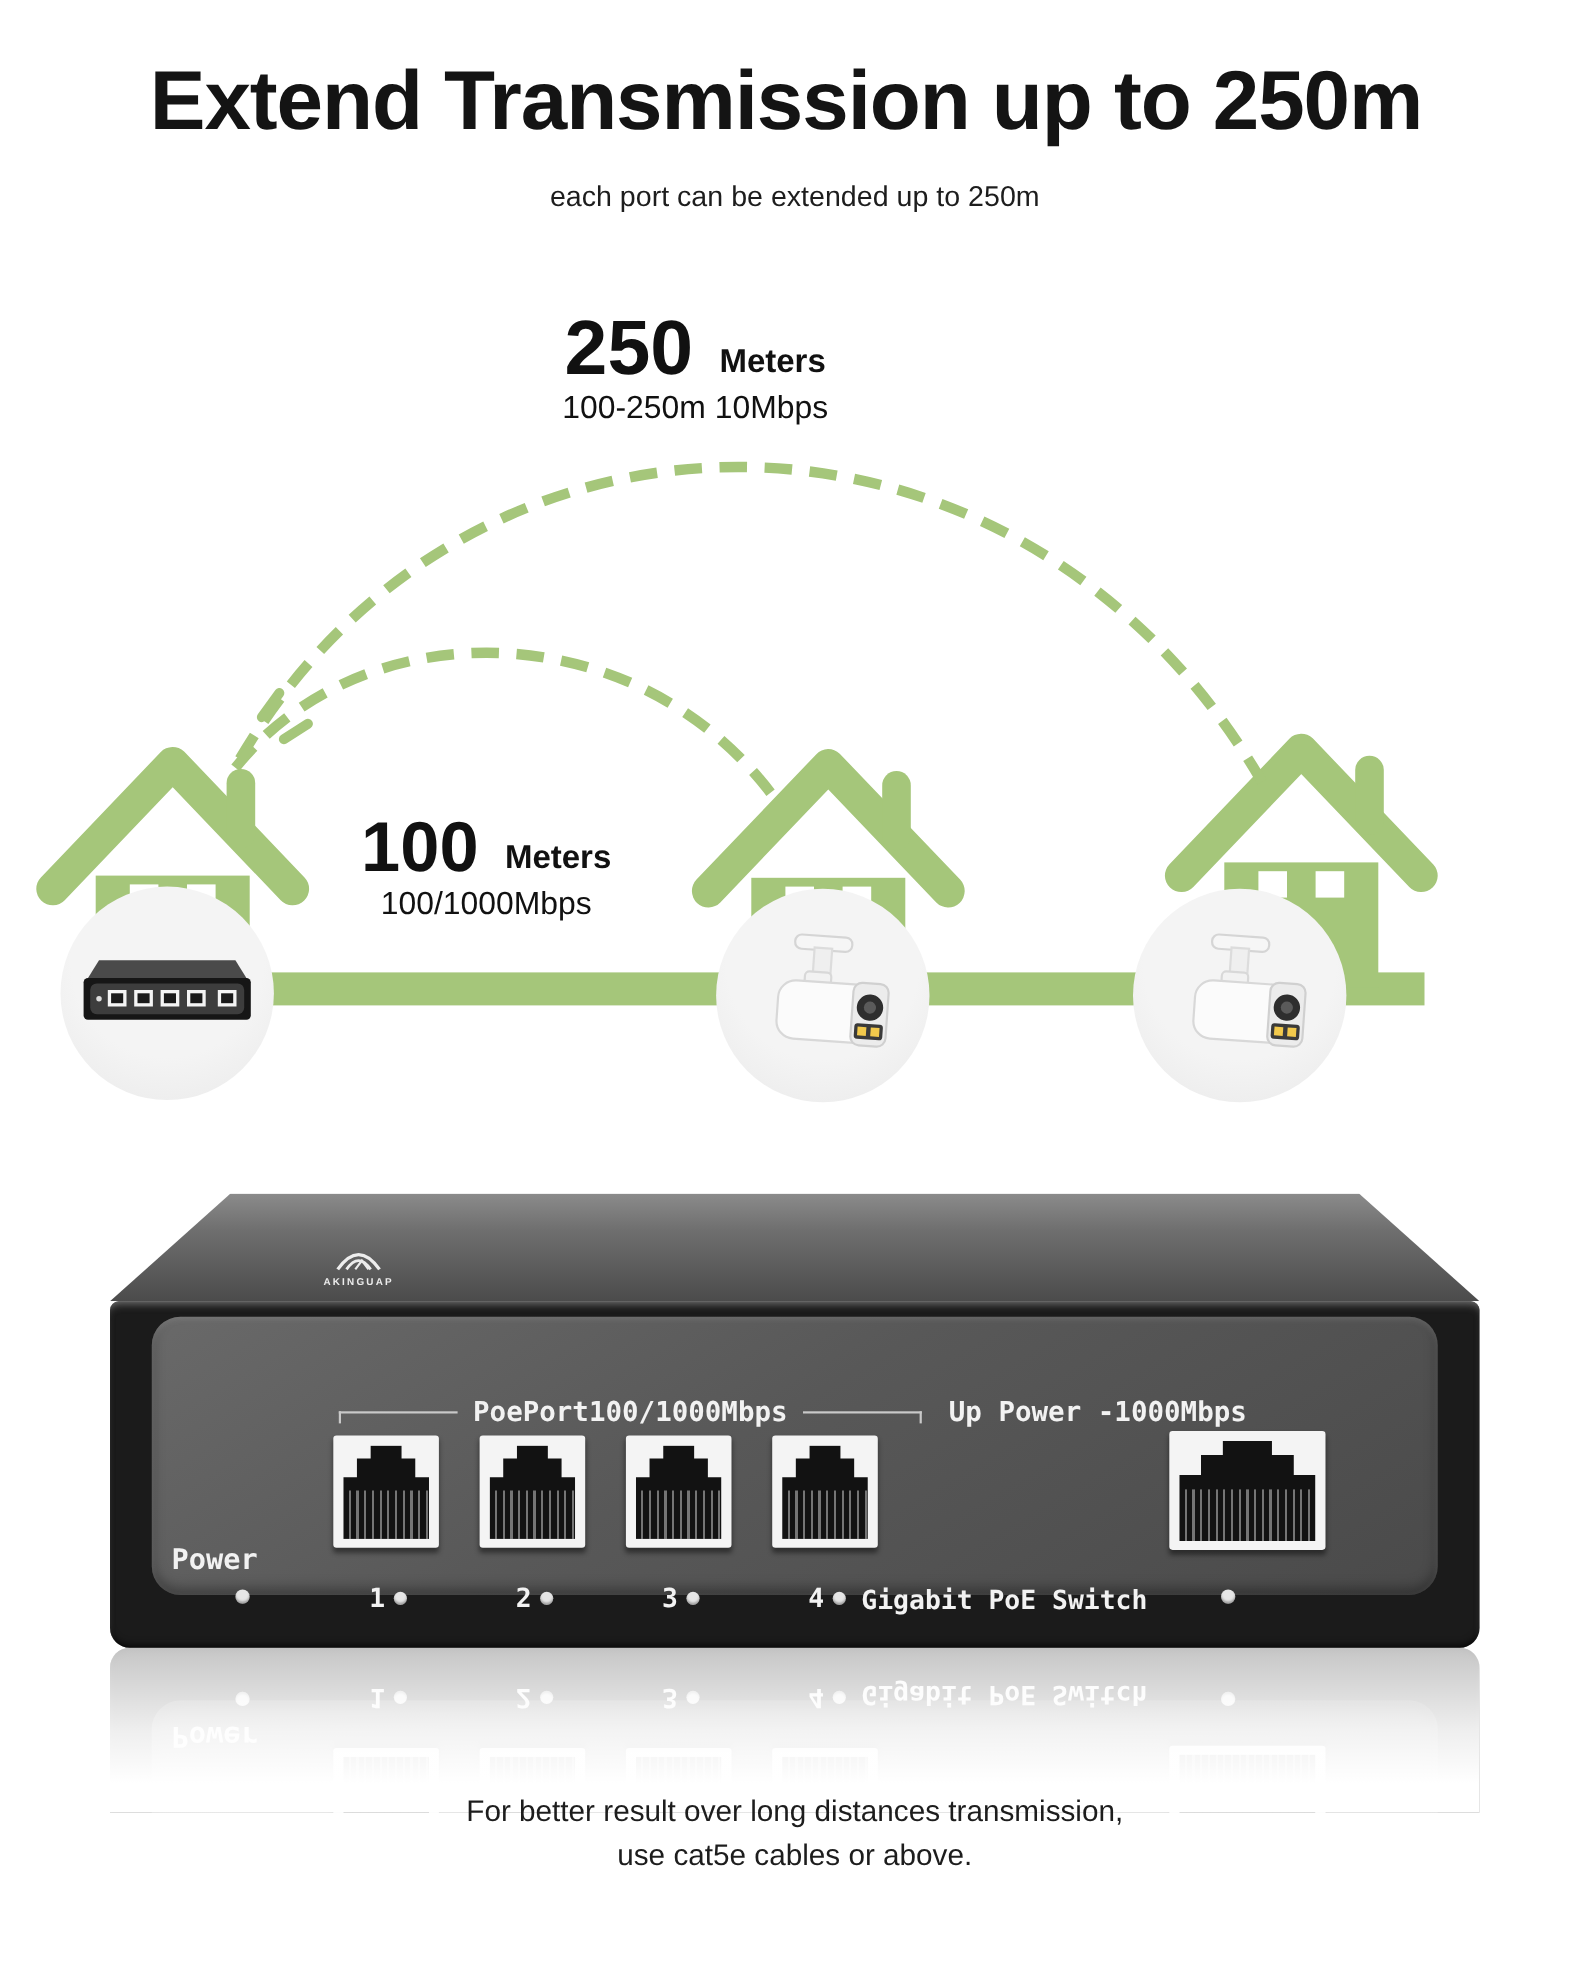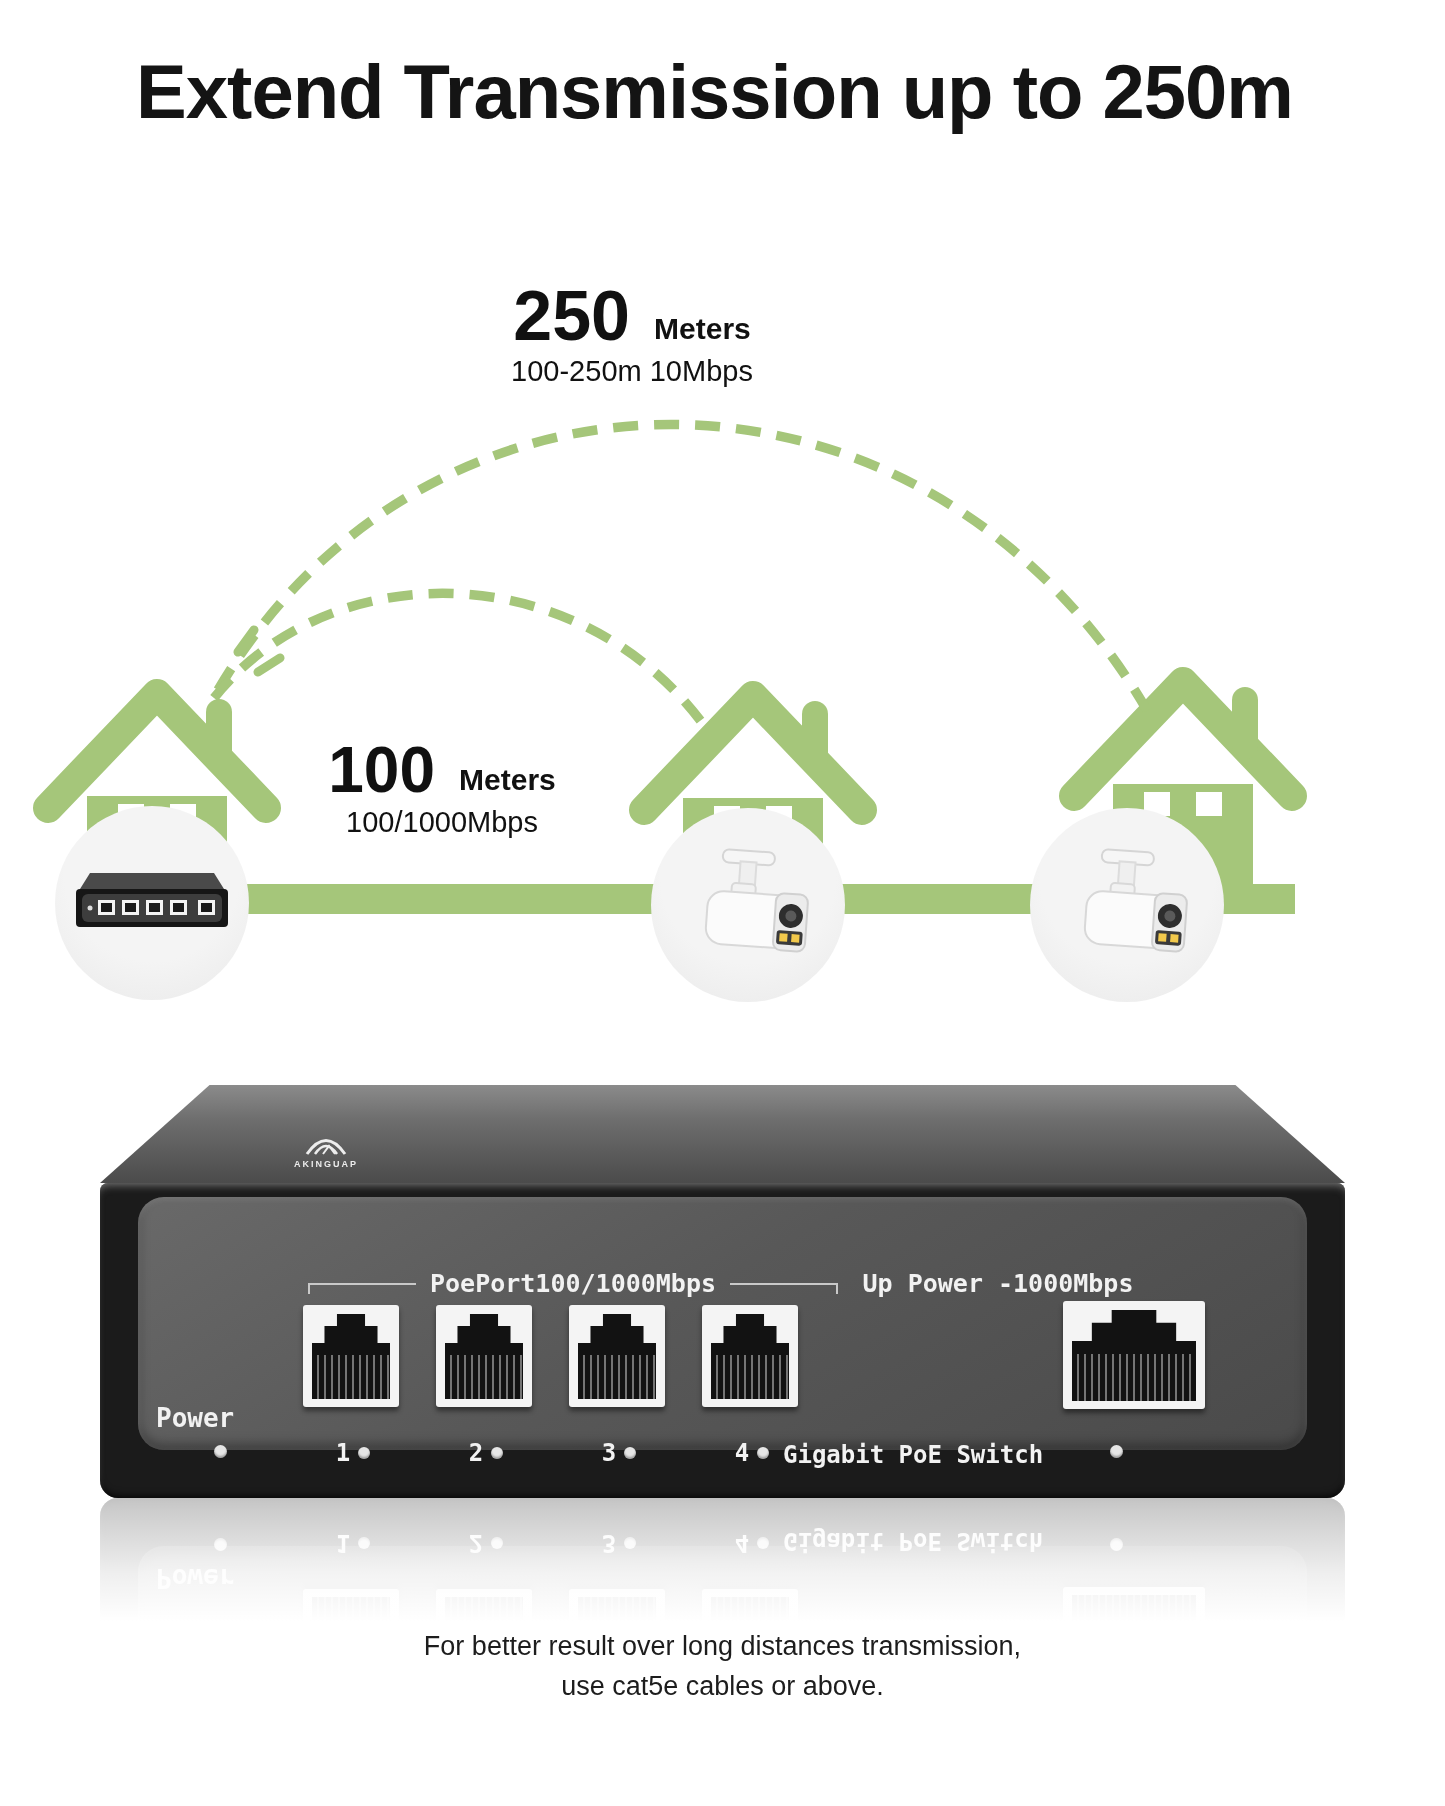--- a/index.html
+++ b/index.html
@@ -95,20 +95,21 @@
   .footer{
     position:absolute;top:1626px;left:0;right:0;text-align:center;
     font-size:27px;line-height:40px;font-weight:500;color:#1d1d1d;
   }
 </style>
 </head>
 <body>
 
 <div class="page-title">Extend Transmission up to 250m</div>
 <div class="subtitle">
+  <div>each port can be extended up to 250m</div>
 </div>
 
 <div class="dist dist-250">
   <div class="big-row">
     <span class="big-num">250</span>
     <span class="unit">Meters</span>
   </div>
   <div class="detail">100-250m 10Mbps</div>
 </div>
 <div class="dist dist-100">

